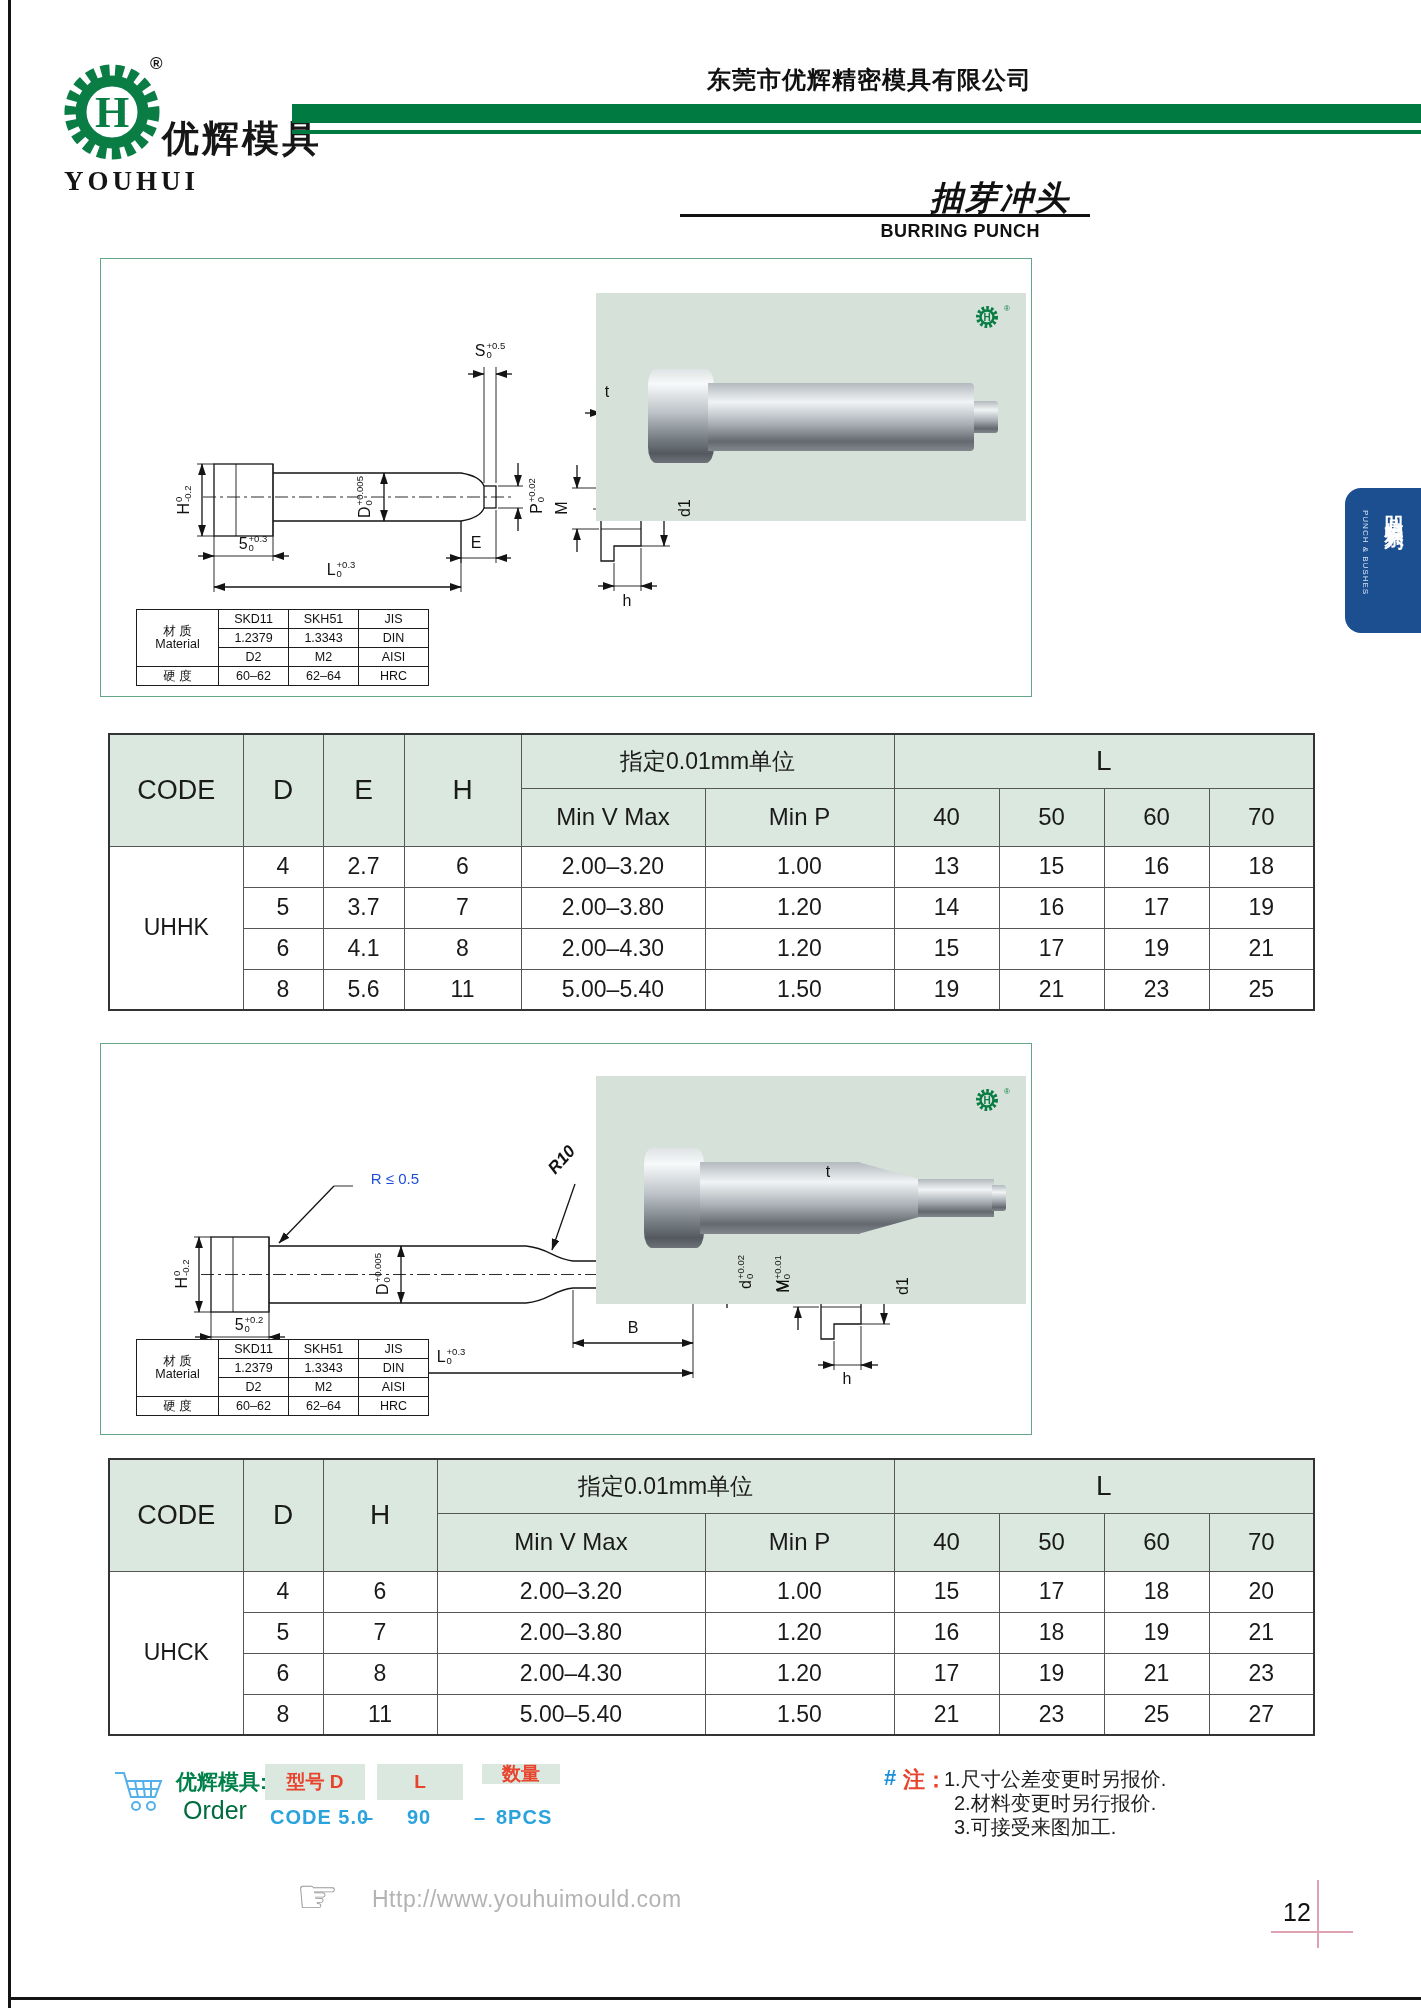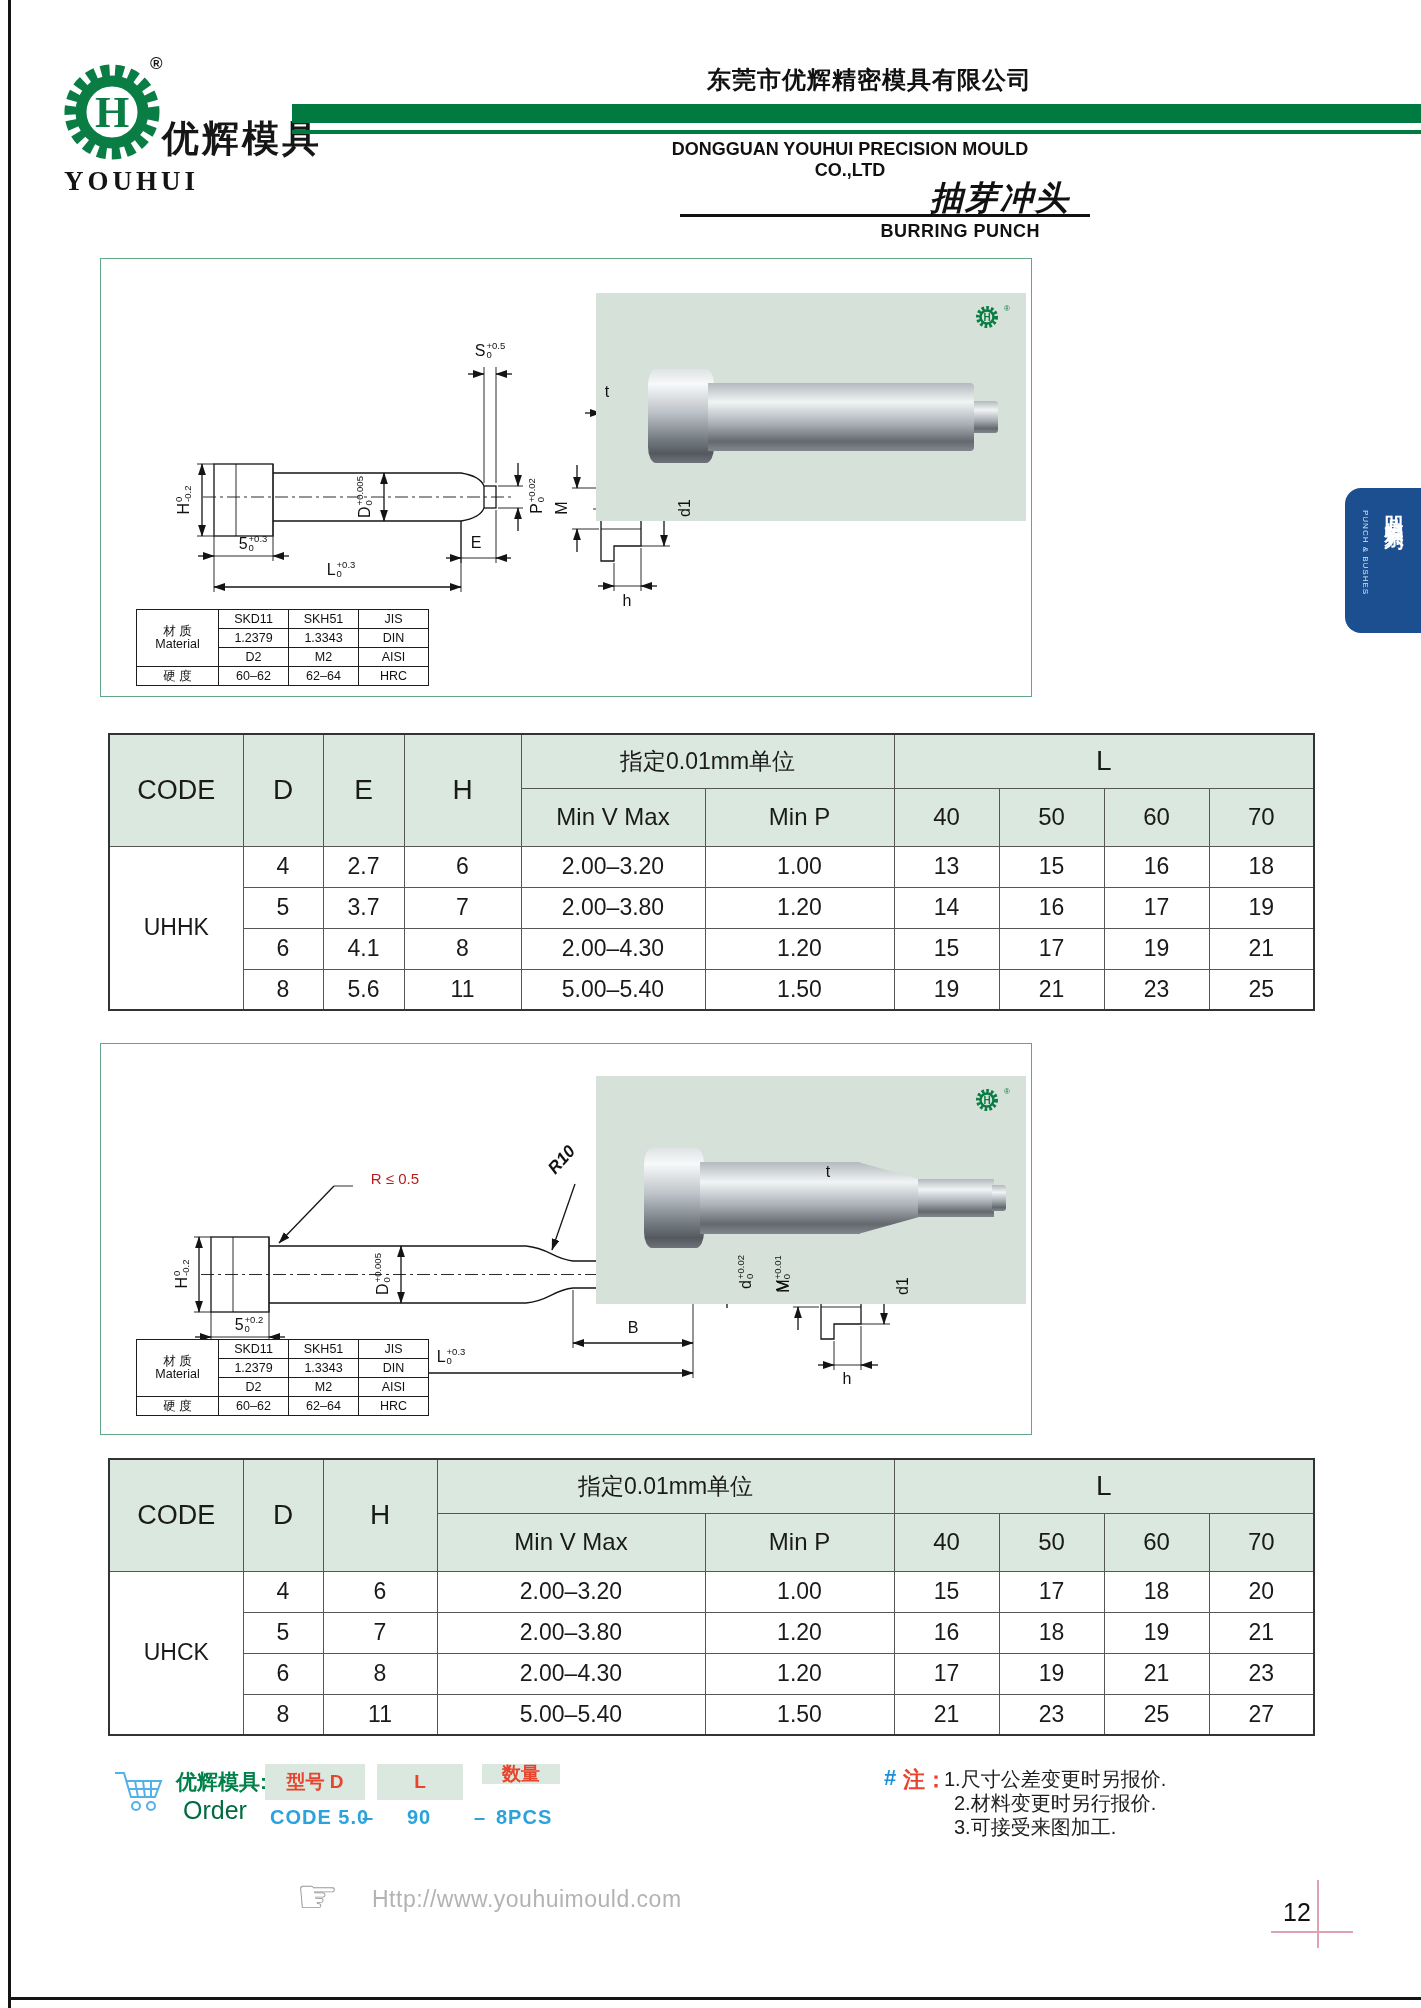--- a/index.html
+++ b/index.html
@@ -43,21 +43,21 @@
   .e{stroke:#141414;stroke-width:0.9;fill:none;}
   .c{stroke:#141414;stroke-width:0.9;fill:none;stroke-dasharray:13 4 3 4;}
 
   
   .dim{position:absolute;transform:translate(-50%,-50%);display:flex;align-items:center;gap:1px;
        color:#111;white-space:nowrap;z-index:3;}
   .dim .db{font-size:16px;line-height:15px;}
   .dim .dt{display:flex;flex-direction:column;justify-content:center;font-size:9.5px;line-height:9px;font-style:normal;}
   .dim .dt i{font-style:normal;}
   .dim.rot{transform:translate(-50%,-50%) rotate(-90deg);}
-  .note-r{position:absolute;transform:translate(-50%,-50%);font-size:15px;color:#b91c1c;white-space:nowrap;}
+  .note-r{position:absolute;transform:translate(-50%,-50%);font-size:15px;color:#1d4ed8;white-space:nowrap;}
   .note-r10{position:absolute;transform:translate(-50%,-50%) rotate(-48deg);font-size:17px;font-weight:bold;
             font-style:italic;color:#111;}
 
   
   .mat{position:absolute;border-collapse:collapse;table-layout:fixed;background:#fff;}
   .mat td{border:1.4px solid #1d1d1d;text-align:center;font-size:12.5px;color:#111;padding:0;}
   .mat tr{height:19px;}
   .mlab span{display:block;line-height:13px;font-size:12.5px;}
 
   
@@ -106,21 +106,20 @@
     <circle cx="54" cy="60" r="41" fill="none" stroke="#0a7d45" stroke-width="13" stroke-dasharray="8.5 5.5"></circle>
     <circle cx="54" cy="60" r="31" fill="none" stroke="#0a7d45" stroke-width="11"></circle>
     <text x="54" y="75" font-size="44" font-weight="bold" fill="#0a7d45" text-anchor="middle" font-family="Liberation Serif, serif">H</text>
   </svg>
   <div class="abs reg">®</div>
   <div class="abs logo-cn">优辉模具</div>
   <div class="abs logo-en">YOUHUI</div>
   <div class="abs bar-thick"></div>
   <div class="abs bar-thin"></div>
   <div class="abs company-cn">东莞市优辉精密模具有限公司</div>
-  <div class="abs company-en">DONGGUAN YOUHUI PRECISION MOULD CO.,LTD</div>
   <div class="abs product-cn">抽芽冲头</div>
   <div class="abs rule-black"></div>
   <div class="abs product-en">BURRING PUNCH</div>
 
   <div class="abs side-tab">
     <div class="tab-cn">凹凸模系列</div>
     <div class="tab-en">PUNCH &amp; BUSHES</div>
   </div>
 
   <div id="panel1" class="abs panel">

